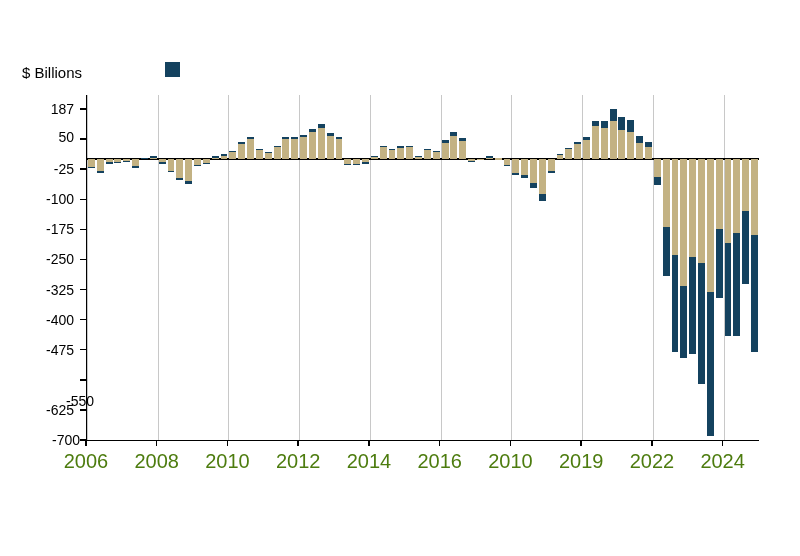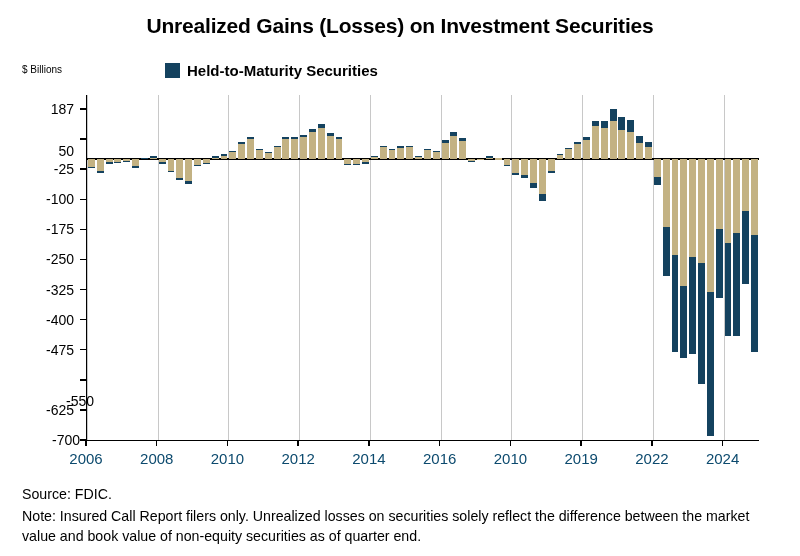--- a/index.html
+++ b/index.html
@@ -28,21 +28,21 @@
     text-align: center;
     font-size: 21px;
     font-weight: bold;
     letter-spacing: -0.2px;
     color: #000000;
   }
   #y-axis-unit {
     position: absolute;
     left: 22px;
     top: 64px;
-    font-size: 10px;
+    font-size: 15px;
     color: #000000;
   }
   #legend {
     position: absolute;
     top: 62px;
     left: 165px;
     display: flex;
     align-items: center;
     gap: 26px;
   }
@@ -114,22 +114,22 @@
     white-space: nowrap;
   }
   .ytick-mark {
     position: absolute;
     width: 6px;
     height: 1.5px;
     background: #000000;
   }
   .xtick-label {
     position: absolute;
-    font-size: 15px;
-    color: #0c4a6e;
+    font-size: 20px;
+    color: #4d7c0f;
     transform: translateX(-50%);
     white-space: nowrap;
   }
   .xtick-mark {
     position: absolute;
     width: 1.5px;
     height: 6px;
     background: #000000;
   }
   #footnotes {
@@ -142,28 +142,26 @@
     color: #000000;
   }
   #source-line { margin: 0 0 2px 0; }
   #note-line { margin: 0; }
 </style>
 </head>
 <body>
 
 <div id="chart-root">
 
-  <div id="chart-title">Unrealized Gains (Losses) on Investment Securities</div>
 
   <div id="y-axis-unit">$ Billions</div>
 
   <div id="legend">
     <div class="legend-entry">
       <span class="legend-swatch" style="background:#14425f"></span>
-      <span>Held-to-Maturity Securities</span>
     </div>
   </div>
 
   <div id="plot">
     <div id="plot-inner">
         <div class="gridline-v" style="left: 0px;"></div>
         <div class="gridline-v" style="left: 70.7368px;"></div>
         <div class="gridline-v" style="left: 141.474px;"></div>
         <div class="gridline-v" style="left: 212.211px;"></div>
         <div class="gridline-v" style="left: 282.947px;"></div>
@@ -474,21 +472,21 @@
         <div class="bar-col" style="left: 664.131px; width: 6.89684px;">
           <div class="seg afs" style="top: 64.186px; height: 76.2209px;"></div>
           <div class="seg htm" style="top: 140.407px; height: 116.337px;"></div>
         </div>
       </div>
   </div>
 
   <div id="axis-layer">
       <div class="ytick-label" style="top: 109.041px; left: 0px; width: 74px;">187</div>
       <div class="ytick-mark" style="top: 108.291px; left: 80px;"></div>
-      <div class="ytick-label" style="top: 151px; left: 0px; width: 74px;">50</div>
+      <div class="ytick-label" style="top: 137px; left: 0px; width: 74px;">50</div>
       <div class="ytick-mark" style="top: 138.378px; left: 80px;"></div>
       <div class="ytick-label" style="top: 169.215px; left: 0px; width: 74px;">-25</div>
       <div class="ytick-mark" style="top: 168.465px; left: 80px;"></div>
       <div class="ytick-label" style="top: 199.302px; left: 0px; width: 74px;">-100</div>
       <div class="ytick-mark" style="top: 198.552px; left: 80px;"></div>
       <div class="ytick-label" style="top: 229.39px; left: 0px; width: 74px;">-175</div>
       <div class="ytick-mark" style="top: 228.64px; left: 80px;"></div>
       <div class="ytick-label" style="top: 259.477px; left: 0px; width: 74px;">-250</div>
       <div class="ytick-mark" style="top: 258.727px; left: 80px;"></div>
       <div class="ytick-label" style="top: 289.564px; left: 0px; width: 74px;">-325</div>
@@ -518,18 +516,14 @@
       <div class="xtick-label" style="left: 510.421px; top: 450px;">2010</div>
       <div class="xtick-mark" style="left: 509.671px; top: 440px;"></div>
       <div class="xtick-label" style="left: 581.158px; top: 450px;">2019</div>
       <div class="xtick-mark" style="left: 580.408px; top: 440px;"></div>
       <div class="xtick-label" style="left: 651.895px; top: 450px;">2022</div>
       <div class="xtick-mark" style="left: 651.145px; top: 440px;"></div>
       <div class="xtick-label" style="left: 722.632px; top: 450px;">2024</div>
       <div class="xtick-mark" style="left: 721.882px; top: 440px;"></div>
     </div>
 
-  <div id="footnotes">
-    <p id="source-line">Source: FDIC.</p>
-    <p id="note-line">Note: Insured Call Report filers only. Unrealized losses on securities solely reflect the difference between the market value and book value of non-equity securities as of quarter end.</p>
-  </div>
 
 </div>
 
 </body></html>

